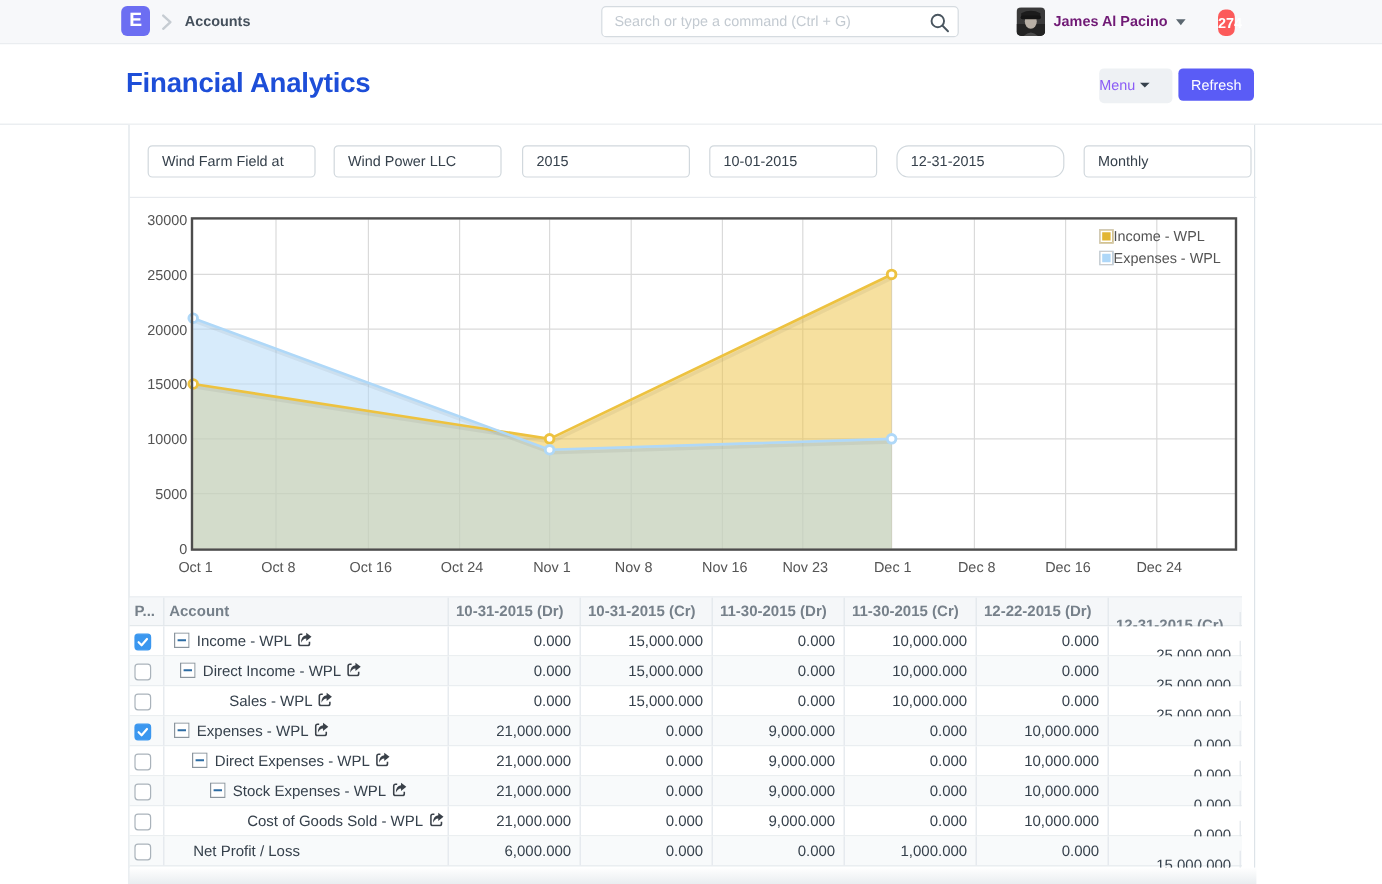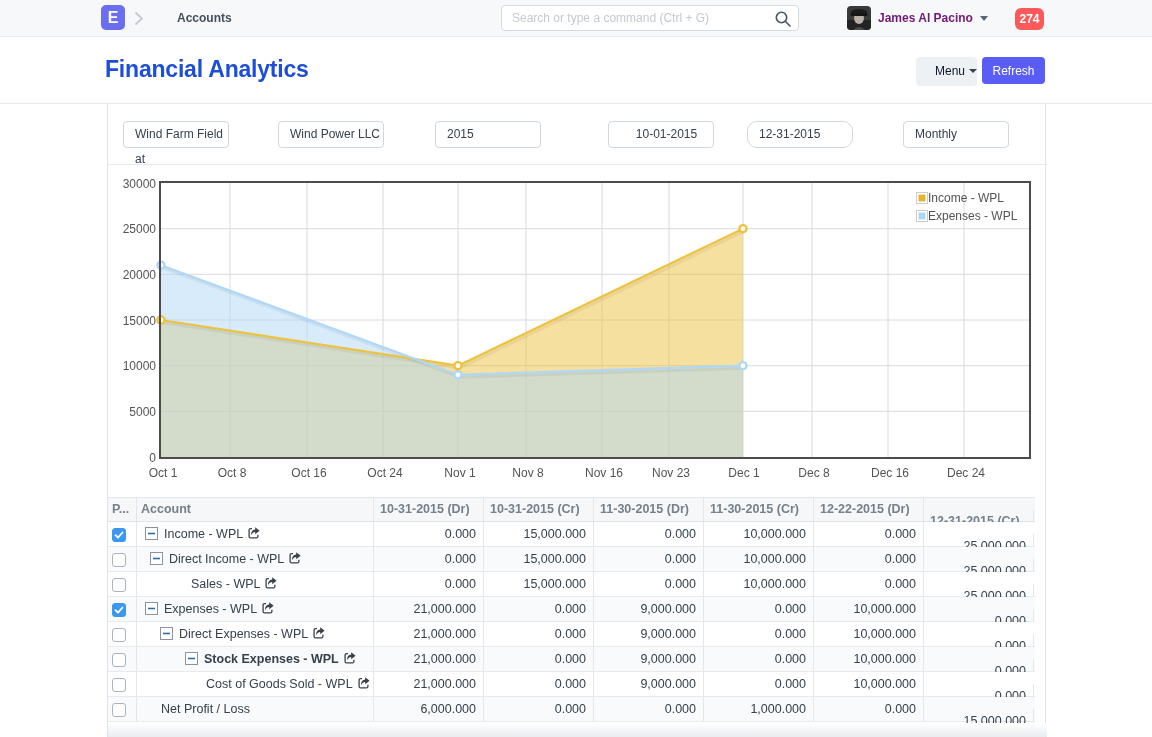--- a/index.html
+++ b/index.html
@@ -3,40 +3,40 @@
 <meta charset="utf-8">
 <style>
 * { margin:0; padding:0; box-sizing:border-box; }
 html,body { width:1152px; height:737px; background:#fff; font-family:"Liberation Sans", sans-serif; overflow:hidden; position:relative; }
 .abs { position:absolute; }
 
 
 #navbar { left:0; top:0; width:1152px; height:37px; background:#f7f8fa; border-bottom:1px solid #e7eaee; }
 #applogo { left:101px; top:5px; width:24px; height:25px; background:#6c6ef2; border-radius:5px; color:#fff; font-size:16px; font-weight:bold; text-align:center; line-height:25px; }
 #crumbchev { left:133px; top:11px; }
-#crumbtxt { left:154px; top:0; height:37px; line-height:37px; font-size:12px; font-weight:bold; color:#45505c;margin-left:23px; }
+#crumbtxt { left:154px; top:0; height:37px; line-height:37px; font-size:12px; font-weight:bold; color:#45505c; }
 #searchbox { left:501px; top:5px; width:298px; height:26px; background:#fff; border:1px solid #d5dbe0; border-radius:4px; }
 #searchph { left:512px; top:0px; height:37px; line-height:37px; font-size:12px; color:#c3cad1; }
 #searchicon { left:774px; top:10px; }
 #avatar { left:847px; top:6px; width:24px; height:24px; border-radius:4px; overflow:hidden; }
 #username { left:878px; top:0; height:37px; line-height:37px; font-size:12px; font-weight:bold; color:#701a75; }
 #usercaret { left:980px; top:16px; width:0; height:0; border-left:4px solid transparent; border-right:4px solid transparent; border-top:5px solid #5b6770; }
-#badge { left:1015px; top:8px; width:29px; height:22px; background:#fc5a5a; border-radius:6px; color:#fff; font-size:12px; font-weight:bold; text-align:center; line-height:22px; }
+#badge { left:1015px; top:8px; width:14px; height:22px; background:#fc5a5a; border-radius:6px; color:#fff; font-size:12px; font-weight:bold; text-align:center; line-height:22px; }
 
 
 #pagehead { left:0; top:37px; width:1152px; height:67px; background:#fff; border-bottom:1px solid #e7eaee; }
 #title { left:105px; top:56px; font-size:23px; font-weight:bold; color:#1d4ed8; letter-spacing:-0.2px; }
-#menubtn { left:916px; top:57px; width:61px; height:29px; background:#eef1f4; border-radius:4px; font-size:12px; color:#0f172a; text-align:right; line-height:29px; }
+#menubtn { left:916px; top:57px; width:61px; height:29px; background:#eef1f4; border-radius:4px; font-size:12px; color:#8b5cf6; text-align:left; line-height:29px; }
 #menubtn .caret { display:inline-block; width:0; height:0; border-left:4px solid transparent; border-right:4px solid transparent; border-top:4px solid #36414c; margin-left:4px; vertical-align:2px; }
 #refreshbtn { left:982px; top:57px; width:63px; height:27px; background:#5a5cf6; border-radius:4px; font-size:12px; color:#fff; text-align:center; line-height:29px; }
 
 
 #mainsec { left:107px; top:104px; width:939px; height:633px; background:#fff; border-left:1px solid #dde3e8; border-right:1px solid #dde3e8; }
 #filterrow { left:0px; top:0px; width:939px; height:61px; border-bottom:1px solid #e7eaee; }
-.finput { position:absolute; top:17px; height:27px; width:106px; border:1px solid #d1d8dd; border-radius:4px; font-size:12px; color:#36414c; line-height:25px; padding-left:11px; background:#fff; }
+.finput { position:absolute; top:17px; height:27px; width:140px; border:1px solid #d1d8dd; border-radius:4px; font-size:12px; color:#36414c; line-height:25px; padding-left:11px; background:#fff; }
 
 
 #chartwrap { left:0px; top:66px; width:939px; height:320px; }
 #legend { left:808px; top:84px; }
 .lgrow { height:17.5px; }
 .lgbox { display:inline-block; width:12px; height:12px; border:1px solid #ccc; vertical-align:-2px; box-shadow:inset 0 0 0 1.5px #fff; }
 .lgtxt { font-size:12px; color:#545454; }
 
 
 #grid { left:0px; top:393px; width:927px; border-top:1px solid #e2e7eb; border-left:none; }
@@ -86,21 +86,21 @@
 <div id="pagehead" class="abs"></div>
 <div id="title" class="abs">Financial Analytics</div>
 <div id="menubtn" class="abs">Menu<span class="caret"></span></div>
 <div id="refreshbtn" class="abs">Refresh</div>
 
 <div id="mainsec" class="abs">
   <div id="filterrow" class="abs"></div>
   <div class="finput" style="left:15px;">Wind Farm Field at</div>
   <div class="finput" style="left:170px;">Wind Power LLC</div>
   <div class="finput" style="left:327px;">2015</div>
-  <div class="finput" style="left:500px;text-align:center;">10-01-2015</div>
+  <div class="finput" style="left:483px;">10-01-2015</div>
   <div class="finput" style="left:639px;border-radius:10px;">12-31-2015</div>
   <div class="finput" style="left:795px;">Monthly</div>
 
   <svg id="chartwrap" class="abs" width="939" height="320" viewBox="0 0 939 320">
 
     <g stroke="#dadada" stroke-width="1">
       <line x1="53" y1="58.7" x2="922" y2="58.7"></line>
       <line x1="53" y1="104.3" x2="922" y2="104.3"></line>
       <line x1="53" y1="150" x2="922" y2="150"></line>
       <line x1="53" y1="195.7" x2="922" y2="195.7"></line>
@@ -284,21 +284,21 @@
         <div class="tcell cn c4">9,000.000</div>
         <div class="tcell cn c5">0.000</div>
         <div class="tcell cn c6">10,000.000</div>
         <div class="tcell cn c7">0.000</div>
       </div>
       <div class="trow even">
         <div class="tcell c0">
           <span class="cbx"></span>
         </div>
         <div class="tcell c1">
-          <span class="acct" style="left:48px;font-weight:bold;"><svg width="13" height="13" viewBox="0 0 13 13" style="vertical-align:-2px;margin-right:6px;">
+          <span class="acct" style="left:38px;"><svg width="13" height="13" viewBox="0 0 13 13" style="vertical-align:-2px;margin-right:6px;">
               <rect x="0.5" y="0.5" width="12" height="12" fill="#fff" stroke="#8a949d" stroke-width="1"></rect>
               <line x1="3" y1="6.5" x2="10" y2="6.5" stroke="#2e6da4" stroke-width="1.6"></line>
             </svg>Stock Expenses - WPL<svg width="13" height="13" viewBox="0 0 13 13" style="vertical-align:-1px;margin-left:4px;">
               <path d="M5,2.6 L3.6,2.6 Q2.1,2.6 2.1,4.1 L2.1,10.4 Q2.1,11.9 3.6,11.9 L9.4,11.9 Q10.9,11.9 10.9,10.4 L10.9,8.8" fill="none" stroke="#3a4149" stroke-width="1.3"></path>
               <path d="M8.2,1.2 L8.2,3.4 Q3.8,4 3.9,9.6 Q5.3,6.2 8.2,6 L8.2,8.2 L12.6,4.7 Z" fill="#3a4149"></path>
             </svg></span>
         </div>
         <div class="tcell cn c2">21,000.000</div>
         <div class="tcell cn c3">0.000</div>
         <div class="tcell cn c4">9,000.000</div>

